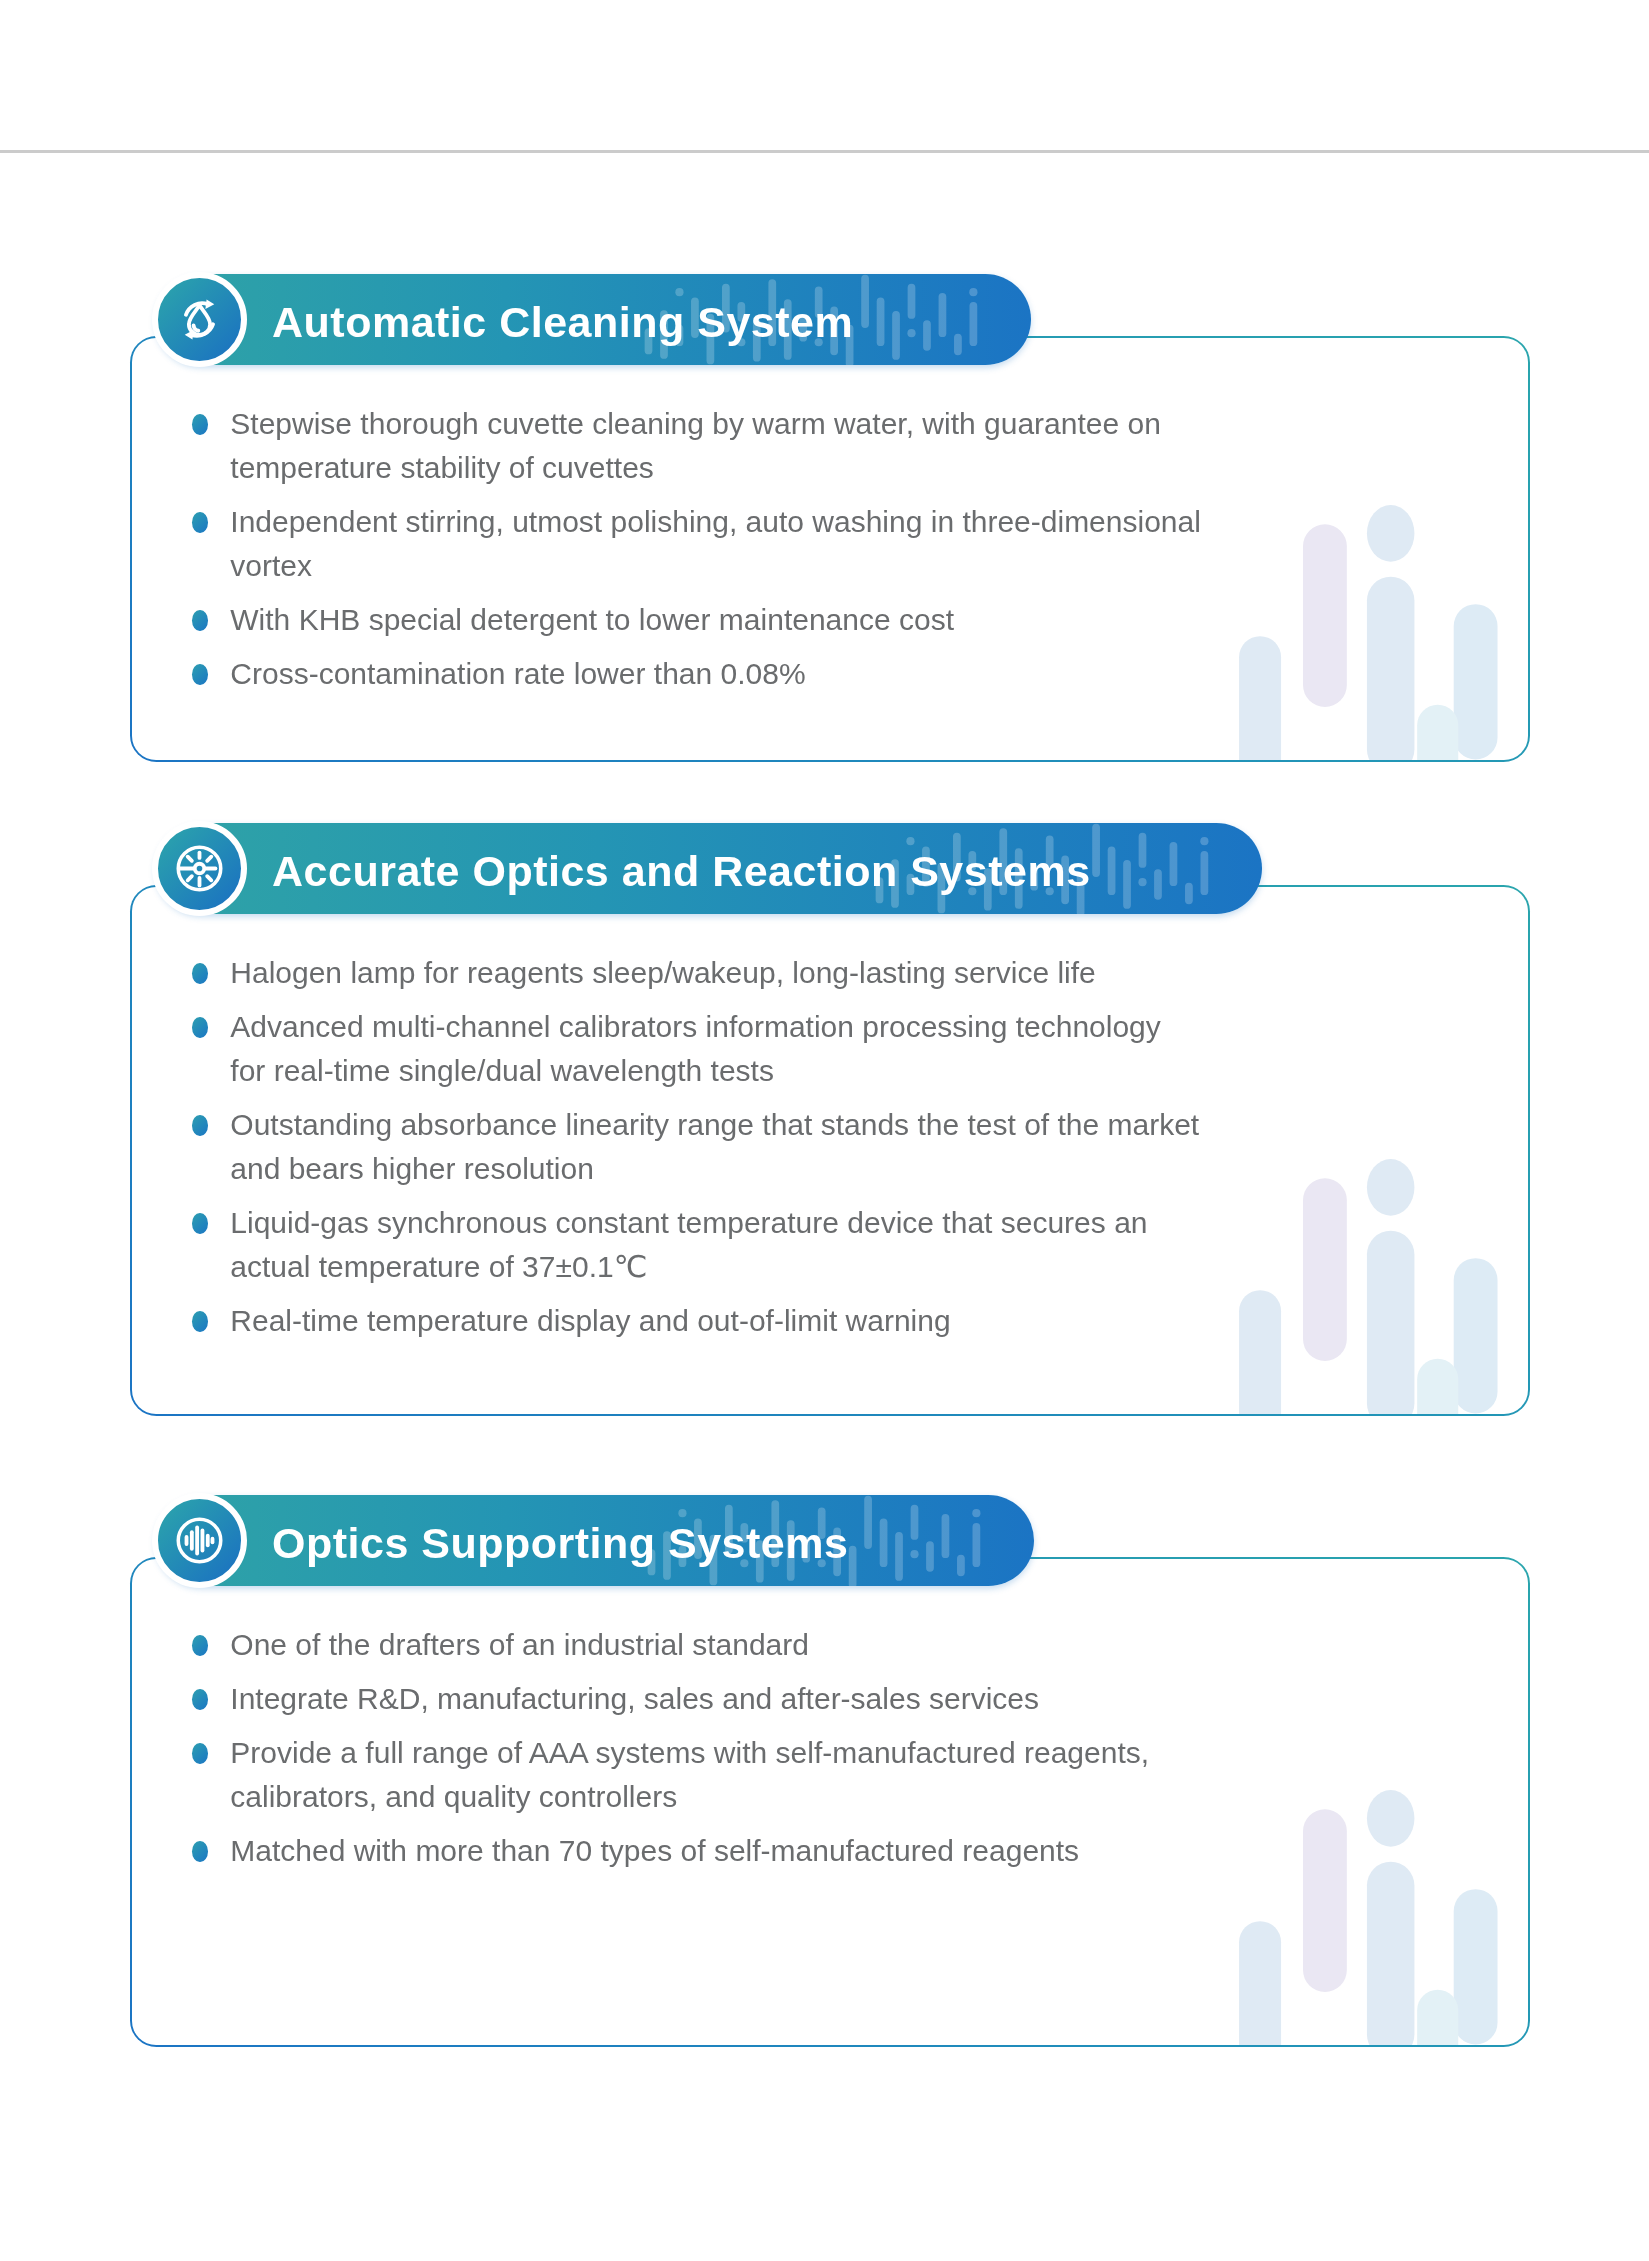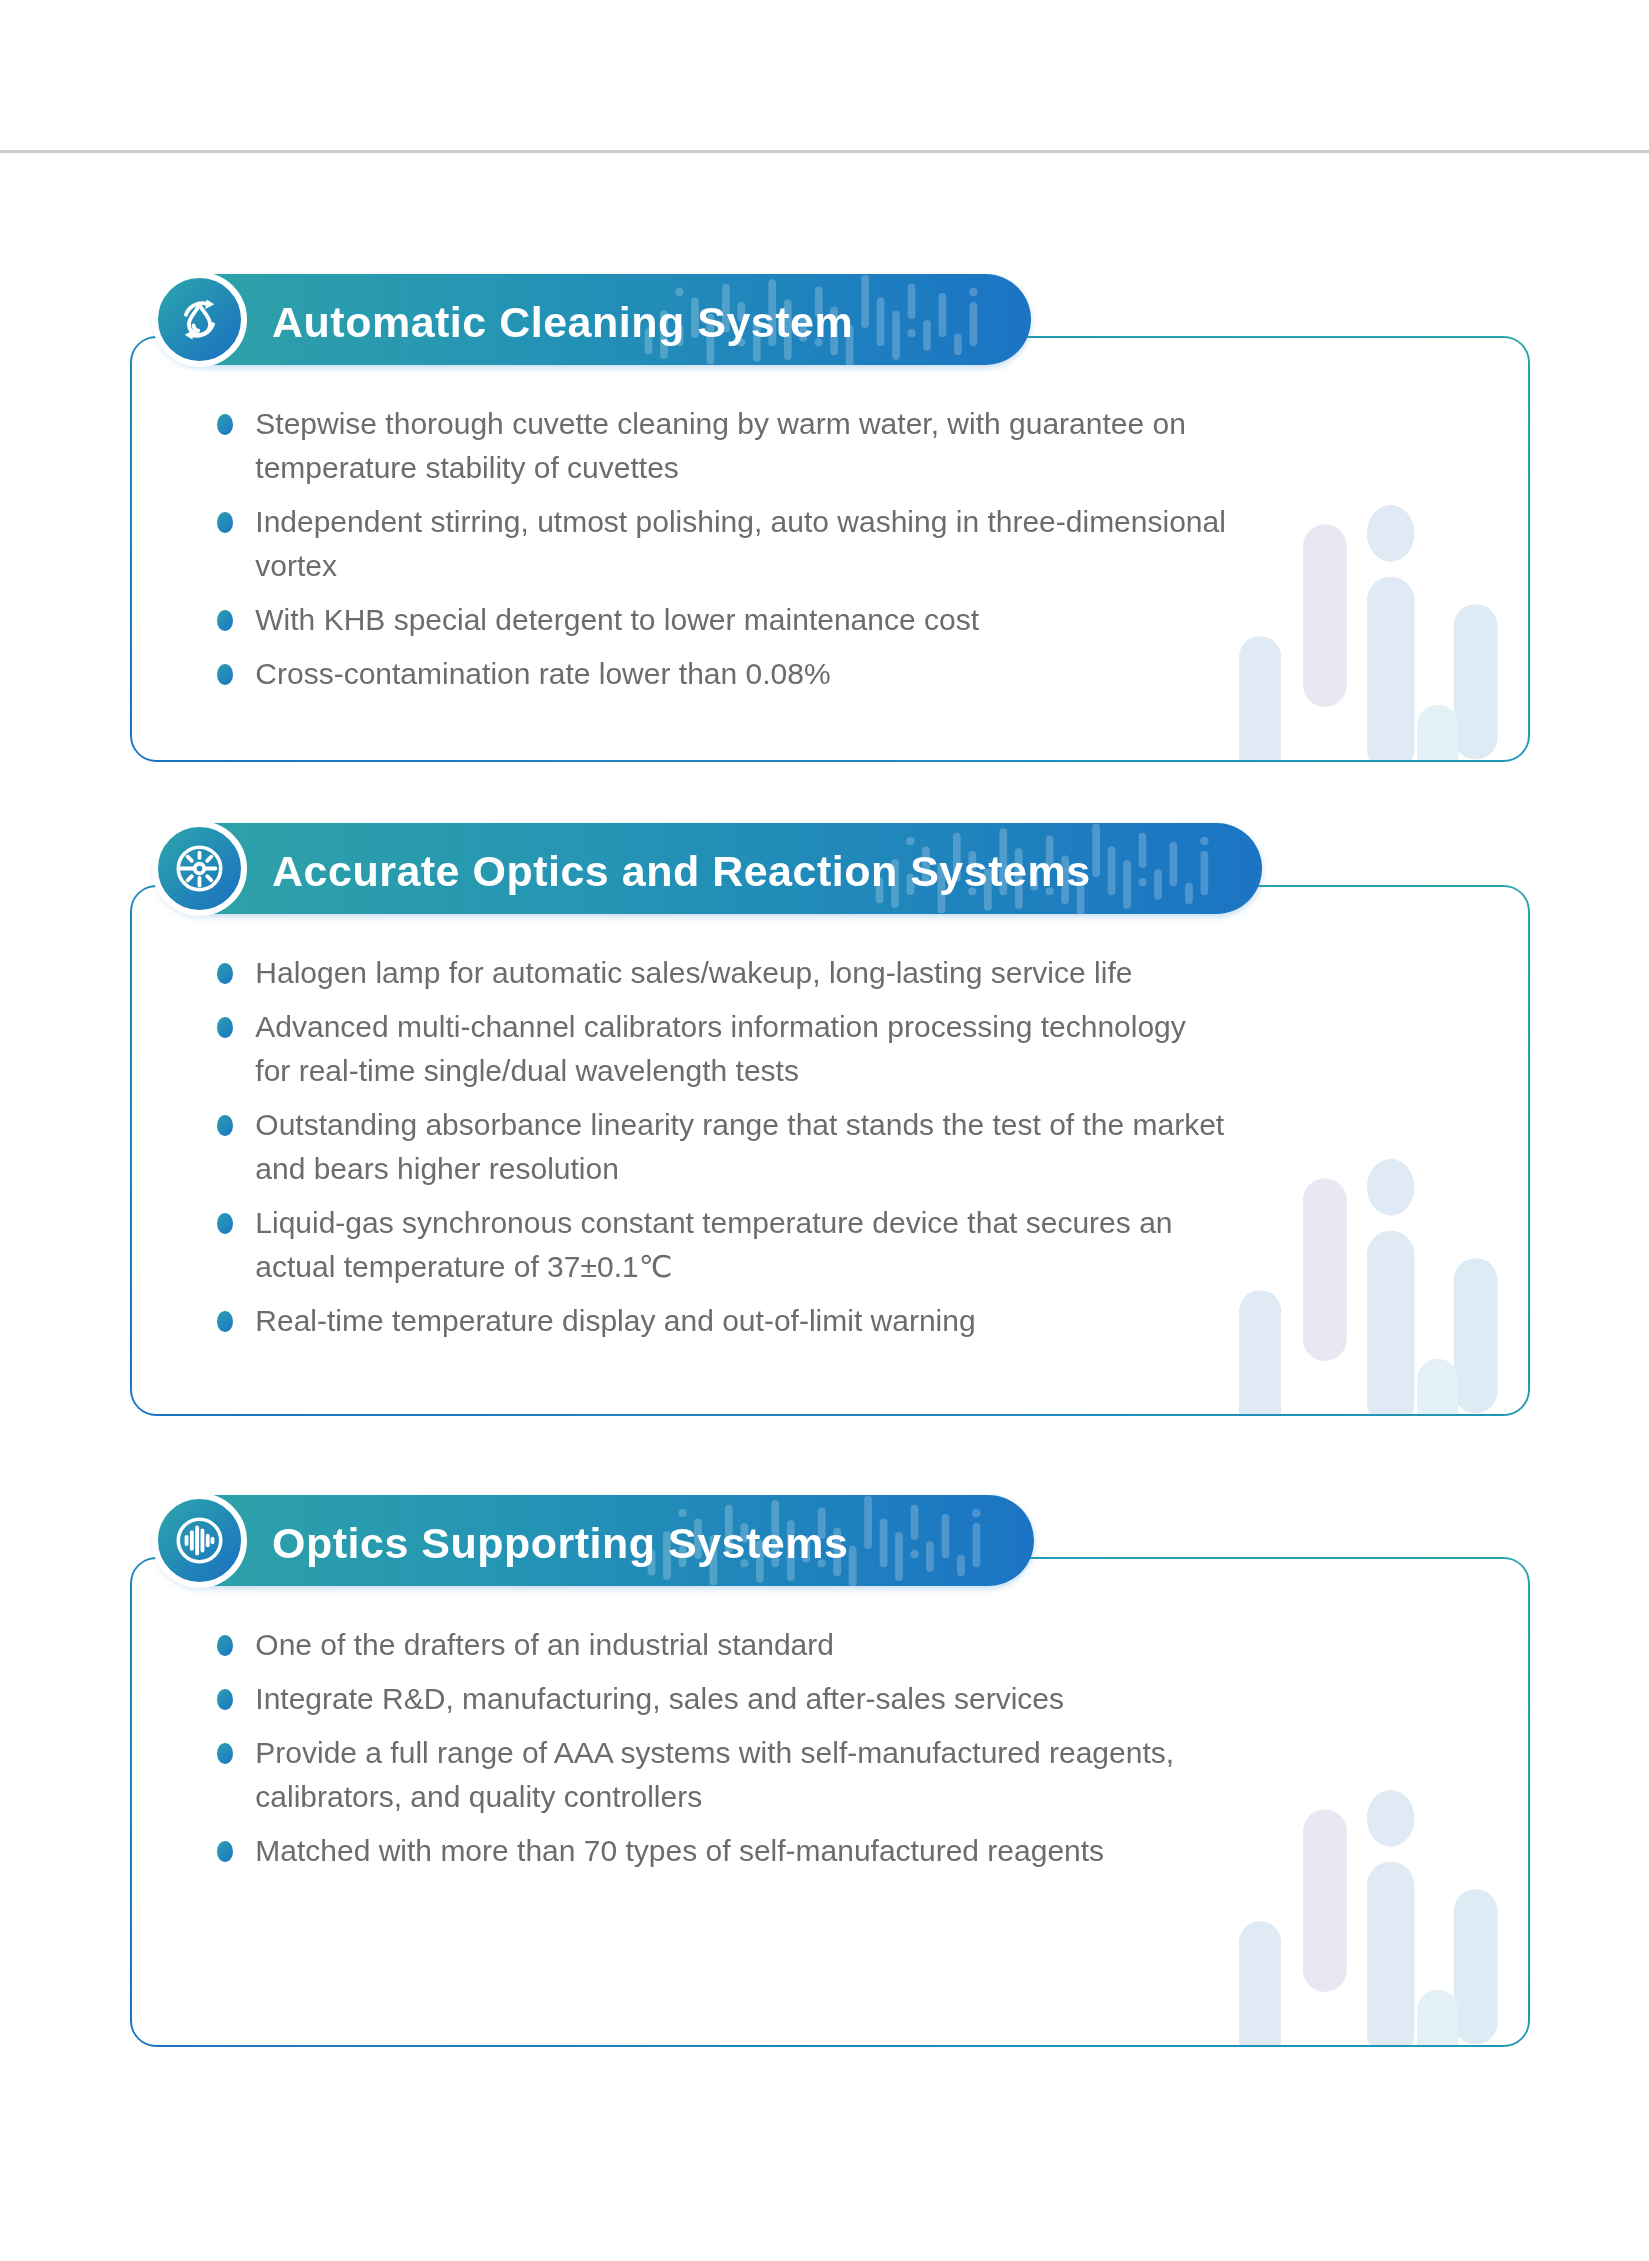--- a/index.html
+++ b/index.html
@@ -27,21 +27,20 @@
     position:absolute;
     left:0; right:0; top:62px; bottom:0;
     border-radius:26.5px;
     background:linear-gradient(215deg,#2aa5ad 0%,#2193b8 45%,#1b74c4 100%);
   }
   .box-inner{
     position:absolute; inset:2.3px;
     background:#ffffff;
     border-radius:24px;
     overflow:hidden;
-    padding-left:25px;
   }
 
   
   ul.bullets{
     list-style:none;
     margin:0;
     padding:64px 82px 0 98px;
   }
   ul.bullets li{
     position:relative;
@@ -203,21 +202,21 @@
       </div>
     </div>
   </section>
 
   <section class="feature s2">
     <div class="box">
       <div class="box-inner">
         <ul class="bullets">
             <li>
               <span class="dot"></span>
-              <span class="btext">Halogen lamp for automatic sales/wakeup, long-lasting service life</span>
+              <span class="btext">Halogen lamp for reagents sleep/wakeup, long-lasting service life</span>
             </li>
             <li>
               <span class="dot"></span>
               <span class="btext">Advanced multi-channel calibrators information processing technology
 for real-time single/dual wavelength tests</span>
             </li>
             <li>
               <span class="dot"></span>
               <span class="btext">Outstanding absorbance linearity range that stands the test of the market
 and bears higher resolution</span>

